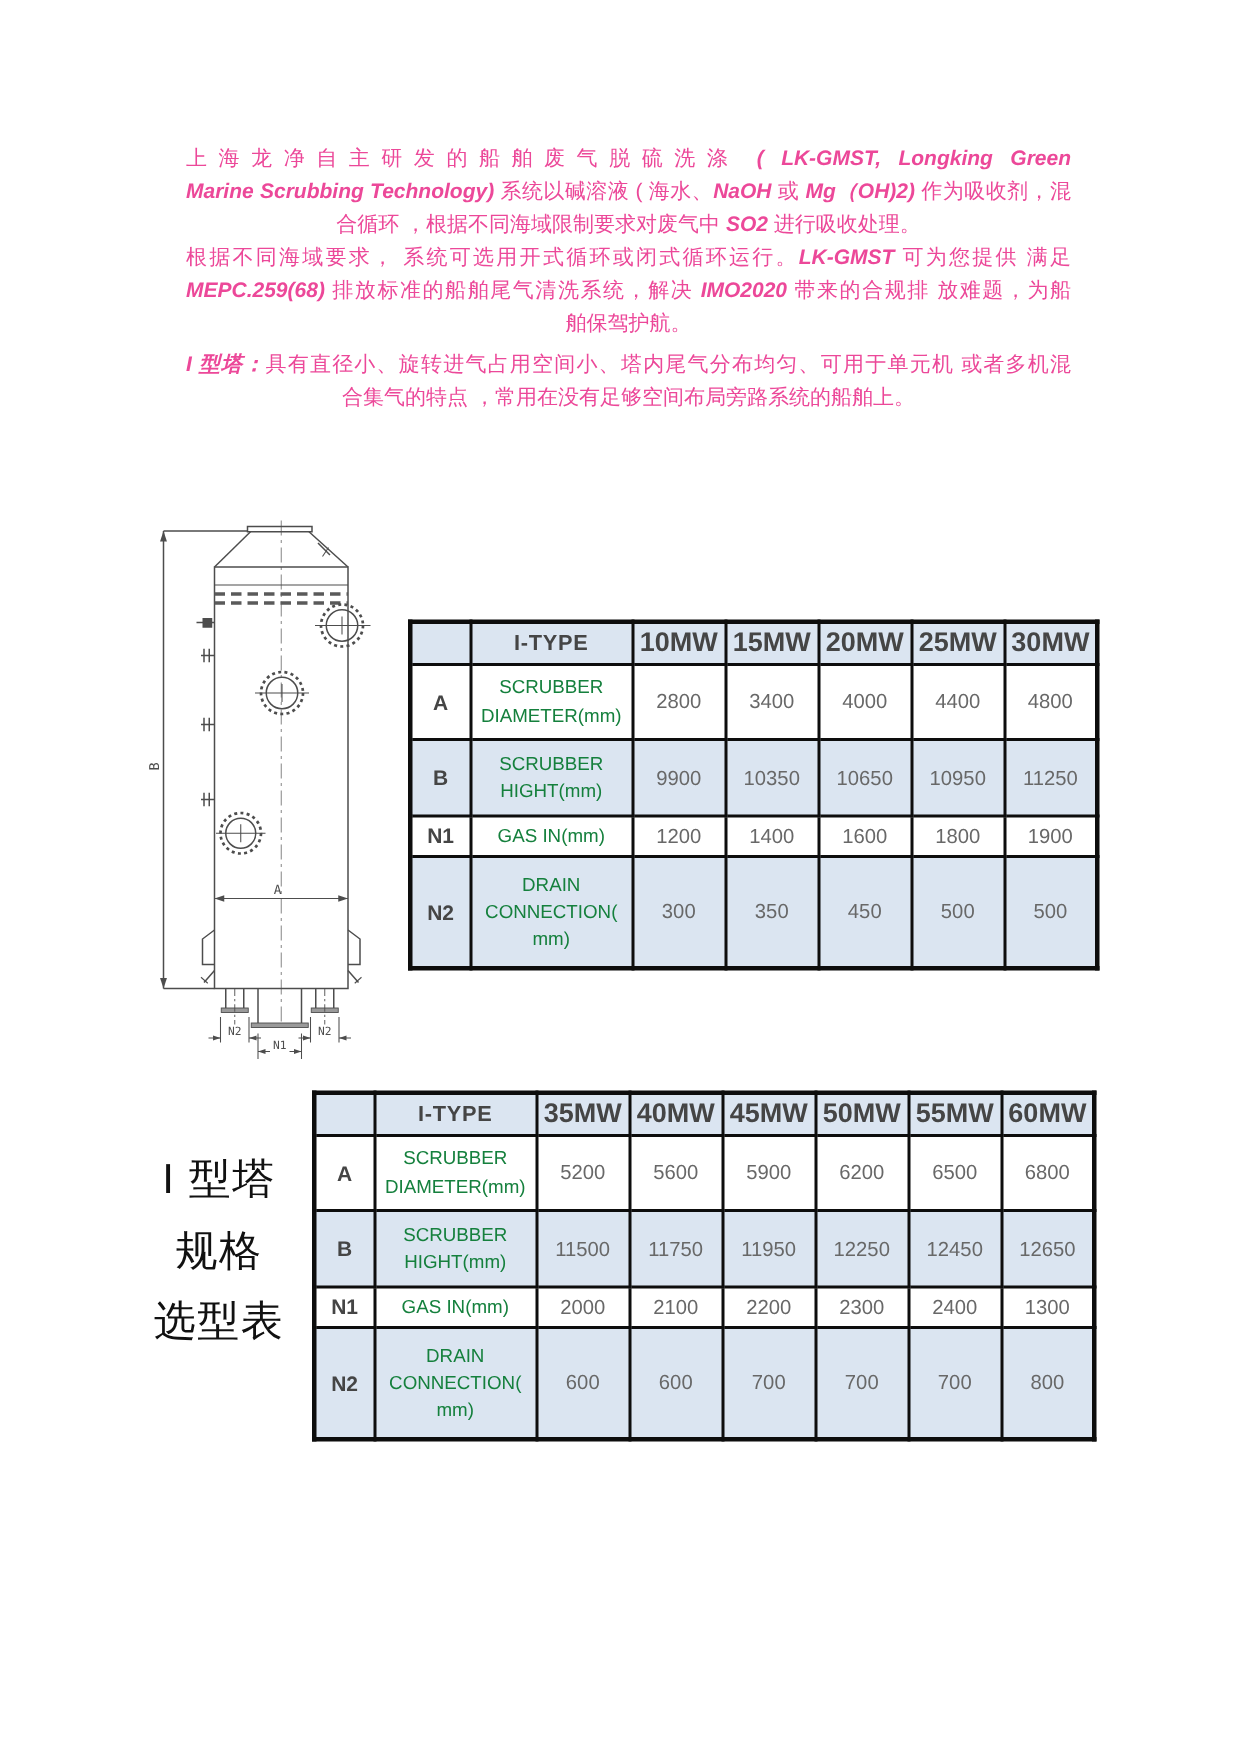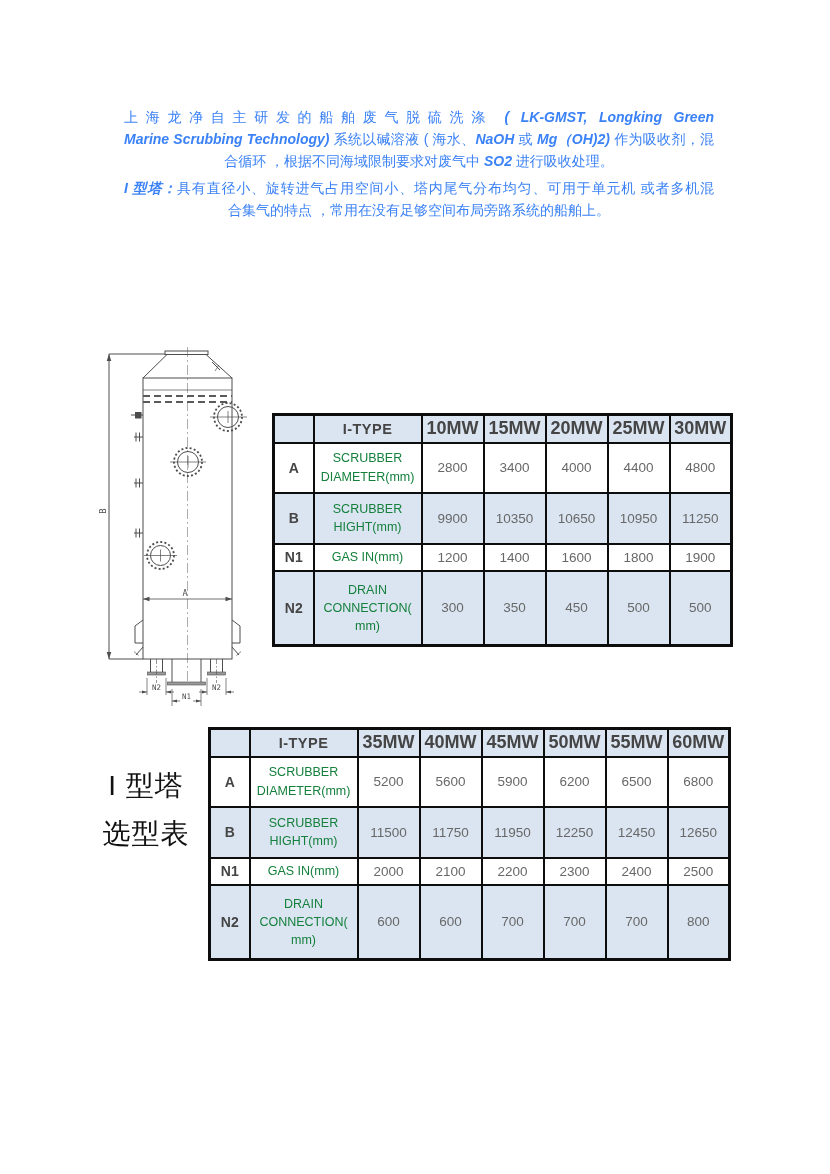--- a/index.html
+++ b/index.html
@@ -4,21 +4,21 @@
 <style>
   * { margin:0; padding:0; box-sizing:border-box; }
   html,body { background:#ffffff; }
   .page {
     position:relative; width:830px; height:1174px; background:#ffffff;
     font-family:"Liberation Sans","DejaVu Sans",sans-serif; overflow:hidden;
   }
 
   
   .intro { position:absolute; left:124px; top:94px; width:590px;
-           font-size:14px; line-height:22px; color:#3b82f6;margin-top:12px; }
+           font-size:14px; line-height:22px; color:#ec4899; }
   .para.gap { margin-top:5px; }
   .line { text-align:justify; text-align-last:justify; height:22px; overflow:hidden; }
   .line.last { text-align:center; text-align-last:auto; }
   .seg-em  { font-weight:700; font-style:italic; }
   .seg-bold{ font-weight:700;font-style:italic; }
 
   
   .drawing { position:absolute; left:95px; top:333px; }
   .drawing svg { display:block; }
   .dwg-label { font-family:"DejaVu Sans Mono",monospace; fill:#4d4d4d; }
@@ -54,20 +54,25 @@
 <body>
 
 <div class="page">
 
   <div class="intro">
       <div class="para">
         <div class="line"><span class="seg-cn">上海龙净自主研发的船舶废气脱硫洗涤 </span><span class="seg-em">( LK-GMST, Longking Green</span></div>
         <div class="line"><span class="seg-em">Marine Scrubbing Technology)</span><span class="seg-cn"> 系统以碱溶液 ( 海水、</span><span class="seg-em">NaOH</span><span class="seg-cn"> 或 </span><span class="seg-em">Mg（OH)2)</span><span class="seg-cn"> 作为吸收剂，混</span></div>
         <div class="line last"><span class="seg-cn">合循环 ，根据不同海域限制要求对废气中 </span><span class="seg-em">SO2</span><span class="seg-cn"> 进行吸收处理。</span></div>
       </div>
+      <div class="para">
+        <div class="line"><span class="seg-cn">根据不同海域要求， 系统可选用开式循环或闭式循环运行。</span><span class="seg-em">LK-GMST</span><span class="seg-cn"> 可为您提供 满足</span></div>
+        <div class="line"><span class="seg-em">MEPC.259(68)</span><span class="seg-cn"> 排放标准的船舶尾气清洗系统，解决 </span><span class="seg-em">IMO2020</span><span class="seg-cn"> 带来的合规排 放难题，为船</span></div>
+        <div class="line last"><span class="seg-cn">舶保驾护航。</span></div>
+      </div>
       <div class="para gap">
         <div class="line"><span class="seg-em">I</span><span class="seg-bold"> 型塔：</span><span class="seg-cn">具有直径小、旋转进气占用空间小、塔内尾气分布均匀、可用于单元机 或者多机混</span></div>
         <div class="line last"><span class="seg-cn">合集气的特点 ，常用在没有足够空间布局旁路系统的船舶上。</span></div>
       </div>
     </div>
 
   <div class="drawing">
     <svg width="160" height="385" viewBox="0 0 160 385">
       <g stroke="#4d4d4d" stroke-width="1" fill="none">
 
@@ -226,20 +231,21 @@
           <td class="c-mw value-cell">350</td>
           <td class="c-mw value-cell">450</td>
           <td class="c-mw value-cell">500</td>
           <td class="c-mw value-cell">500</td>
         </tr>
       </tbody>
     </table>
 
   <div class="side-label">
     <div>I 型塔</div>
+    <div>规格</div>
     <div>选型表</div>
   </div>
 
   <table id="table2" class="spec-table">
       <thead>
         <tr>
           <th class="c-key"></th>
           <th class="c-label">I-TYPE</th>
           <th class="c-mw">35MW</th>
           <th class="c-mw">40MW</th>
@@ -271,21 +277,21 @@
           <td class="c-mw value-cell">12650</td>
         </tr>
         <tr class="row-N1">
           <td class="c-key key-cell">N1</td>
           <td class="c-label label-cell">GAS IN(mm)</td>
           <td class="c-mw value-cell">2000</td>
           <td class="c-mw value-cell">2100</td>
           <td class="c-mw value-cell">2200</td>
           <td class="c-mw value-cell">2300</td>
           <td class="c-mw value-cell">2400</td>
-          <td class="c-mw value-cell">2500</td>
+          <td class="c-mw value-cell">1300</td>
         </tr>
         <tr class="row-N2">
           <td class="c-key key-cell">N2</td>
           <td class="c-label label-cell">DRAIN CONNECTION( mm)</td>
           <td class="c-mw value-cell">600</td>
           <td class="c-mw value-cell">600</td>
           <td class="c-mw value-cell">700</td>
           <td class="c-mw value-cell">700</td>
           <td class="c-mw value-cell">700</td>
           <td class="c-mw value-cell">800</td>

